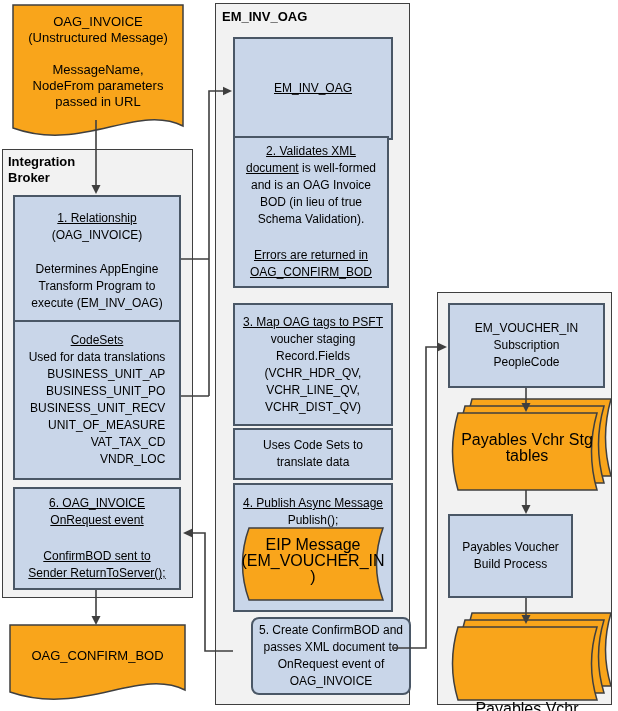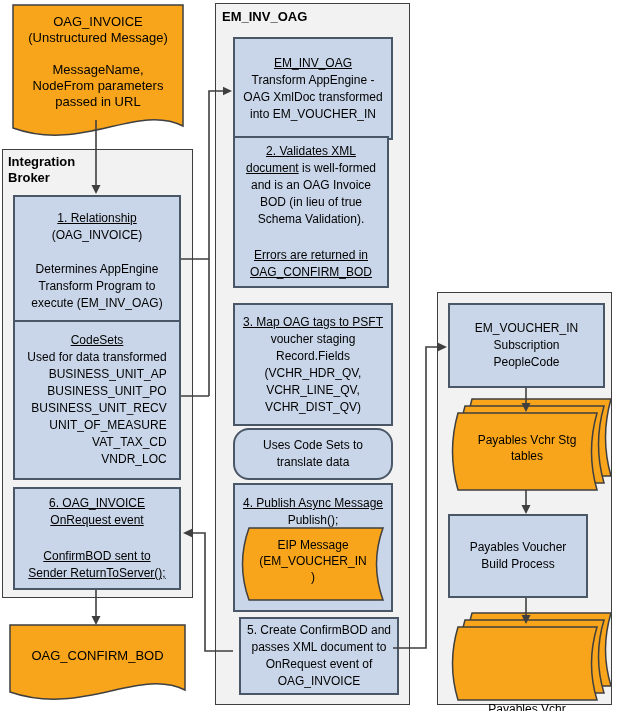--- a/index.html
+++ b/index.html
@@ -21,21 +21,21 @@
     justify-content:center;align-items:center;text-align:center;
     font-size:12px;line-height:17px;white-space:pre-line;z-index:2;
     padding:2px;
   }
   .box.top{justify-content:flex-start;padding-top:10px;}
   .u{text-decoration:underline;}
   .gap{margin-top:19px;text-decoration:underline;}
   svg.wires{position:absolute;left:0;top:0;z-index:3;pointer-events:none;}
   .overlay{
     position:absolute;text-align:center;white-space:pre-line;
-    font-size:12px;line-height:16px;z-index:4;
+    font-size:16px;line-height:16px;z-index:4;
   }
   .doc-text{font-size:13px;}
 </style>
 </head>
 <body>
 
 <div id="stage">
 
   <div class="container" style="left:2px;top:149px;width:191px;height:449px;"></div>
   <div class="clabel" style="left:8px;top:154px;width:90px;">Integration Broker</div>
@@ -49,41 +49,38 @@
     <div class="u">1. Relationship</div>
     <div>(OAG_INVOICE)
 
 Determines AppEngine
 Transform Program to
 execute (EM_INV_OAG)</div>
   </div>
 
   <div class="box" style="left:13px;top:320px;width:168px;height:160px;text-align:right;">
     <div class="u">CodeSets</div>
-    <div>Used for data transformed
+    <div>Used for data translations
 BUSINESS_UNIT_AP
 BUSINESS_UNIT_PO
 BUSINESS_UNIT_RECV
 UNIT_OF_MEASURE
 VAT_TAX_CD
 VNDR_LOC</div>
   </div>
 
   <div class="box" style="left:13px;top:487px;width:168px;height:103px;">
     <div class="u">6. OAG_INVOICE
 OnRequest event</div>
     <div class="gap">ConfirmBOD sent to
 Sender ReturnToServer();</div>
   </div>
 
   <div class="box" style="left:233px;top:37px;width:160px;height:103px;">
     <div class="u">EM_INV_OAG</div>
-    <div>Transform AppEngine -
-OAG XmlDoc transformed
-into EM_VOUCHER_IN</div>
   </div>
 
   <div class="box" style="left:233px;top:136px;width:156px;height:152px;">
     <div><span class="u">2. Validates XML
 document</span><span> is well-formed
 and is an OAG Invoice
 BOD (in lieu of true
 Schema Validation).</span></div>
     <div class="gap">Errors are returned in
 OAG_CONFIRM_BOD</div>
@@ -91,44 +88,44 @@
 
   <div class="box" style="left:233px;top:303px;width:160px;height:123px;">
     <div class="u">3. Map OAG tags to PSFT</div>
     <div>voucher staging
 Record.Fields
 (VCHR_HDR_QV,
 VCHR_LINE_QV,
 VCHR_DIST_QV)</div>
   </div>
 
-  <div class="box" style="left:233px;top:428px;width:160px;height:52px;border-radius:16px;">
+  <div class="box" style="left:233px;top:428px;width:160px;height:52px;">
     <div>Uses Code Sets to
 translate data</div>
   </div>
 
   <div class="box top" style="left:233px;top:483px;width:160px;height:129px;">
     <div class="u">4. Publish Async Message</div>
     <div>Publish();</div>
   </div>
 
-  <div class="box" style="left:239px;top:617px;width:160px;height:78px;">
+  <div class="box" style="left:251px;top:617px;width:160px;height:78px;border-radius:8px;">
     <div>5. Create ConfirmBOD and
 passes XML document to
 OnRequest event of
 OAG_INVOICE</div>
   </div>
 
   <div class="box" style="left:448px;top:303px;width:157px;height:85px;text-align:center;">
     <div>EM_VOUCHER_IN
 Subscription
 PeopleCode</div>
   </div>
 
-  <div class="box" style="left:448px;top:514px;width:140px;height:84px;">
+  <div class="box" style="left:448px;top:514px;width:125px;height:84px;">
     <div>Payables Voucher
 Build Process</div>
   </div>
 
   <svg class="wires" width="618" height="711" viewBox="0 0 618 711">
 
     <path d="M 13 5 L 183 5 L 183 126 C 137 103, 82 153, 13 128 Z" fill="#F9A51B" stroke="#3F3F3F" stroke-width="1.5"></path>
     <path d="M 10 625 L 185 625 L 185 690 C 139 667, 82 717, 10 692 Z" fill="#F9A51B" stroke="#3F3F3F" stroke-width="1.5"></path>
 
     <path d="M 249 528 H 383 Q 370 564 383 600 H 249 Q 236 564 249 528 Z" fill="#F9A51B" stroke="#3F3F3F" stroke-width="1.5"></path>

